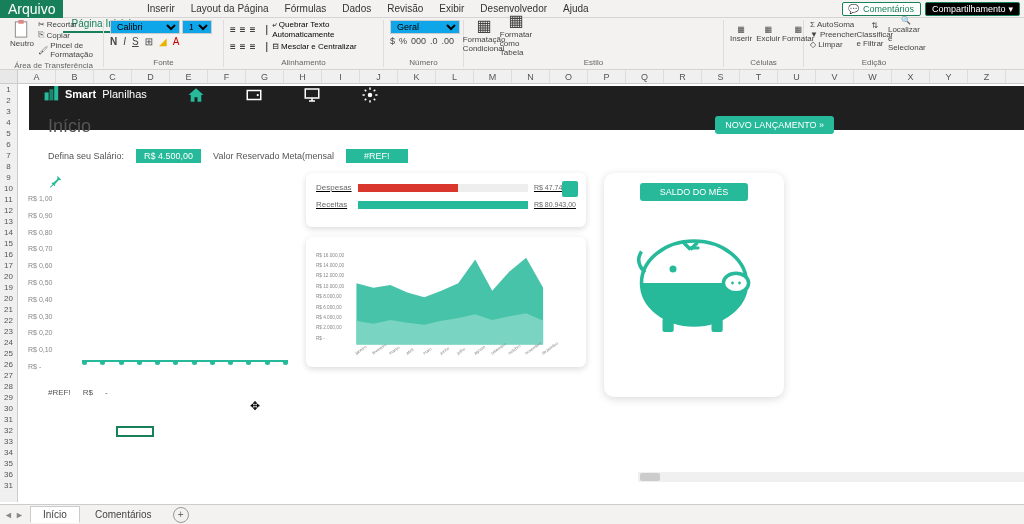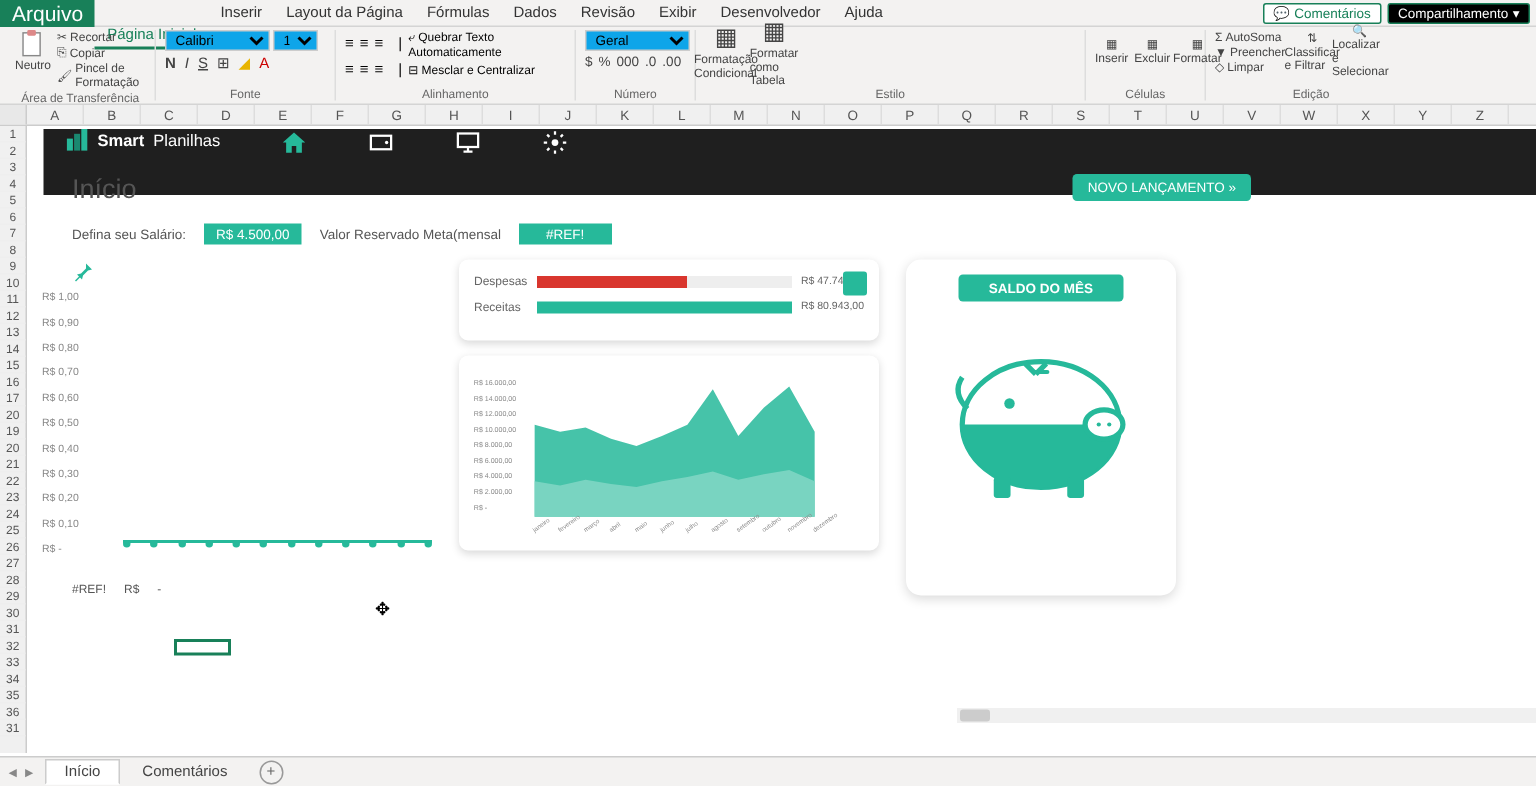--- a/index.html
+++ b/index.html
@@ -64,34 +64,34 @@
 .pin-icon { width: 16px; height: 16px; color: #26b99a; }
 .y-axis { font-size: 7px; color: #888; }
 .chart-area-left { position: relative; height: 175px; margin-left: 4px; }
 .flat-line { position: absolute; bottom: 8px; left: 30px; right: 0; height: 2px; background: #26b99a; }
 .flat-dots { position: absolute; bottom: 5px; left: 30px; right: 0; display: flex; justify-content: space-between; }
 .dot { width: 5px; height: 5px; background: #26b99a; border-radius: 50%; }
 .ref-footer { font-size: 8px; color: #555; margin-top: 18px; display: flex; gap: 12px; }
 
 
 .card-mid { width: 280px; }
-.bar-card { background: #fff; border-radius: 6px; box-shadow: 0 2px 6px rgba(0,0,0,0.15); padding: 10px; margin-bottom: 10px; position: relative; }
+.bar-card { background: #fff; border-radius: 6px; box-shadow: 0 2px 6px rgba(0,0,0,0.15); padding: 10px; margin-bottom: 10px; position: relative; text-decoration: underline; }
 .filter-icon { position: absolute; top: 8px; right: 8px; width: 16px; height: 16px; background: #26b99a; border-radius: 2px; }
 .bar-row { display: flex; align-items: center; gap: 6px; margin-bottom: 8px; font-size: 8px; color: #666; }
 .bar-label { width: 36px; }
 .bar-track { flex: 1; height: 8px; background: #eee; position: relative; }
 .bar-fill { height: 100%; }
 .bar-val { font-size: 7px; color: #666; }
 
 .area-card { background: #fff; border-radius: 6px; box-shadow: 0 2px 6px rgba(0,0,0,0.15); padding: 8px; height: 130px; }
 .area-chart { width: 100%; height: 100%; }
 
 
 .card-right { width: 180px; background: #fff; border-radius: 10px; box-shadow: 0 2px 8px rgba(0,0,0,0.15); padding: 10px; display: flex; flex-direction: column; align-items: center; }
-.btn-saldo { background: #26b99a; color: #fff; padding: 4px 20px; font-size: 9px; font-weight: 700; border-radius: 3px; margin-bottom: 10px; }
+.btn-saldo { background: #26b99a; color: #fff; padding: 4px 20px; font-size: 9px; font-weight: 400; border-radius: 3px; margin-bottom: 10px; }
 .piggy { width: 140px; height: 130px; }
 
 
 .sheet-tabs { position: absolute; bottom: 0; left: 0; right: 0; height: 20px; background: #f3f2f1; border-top: 1px solid #ccc; display: flex; align-items: center; padding-left: 30px; gap: 2px; }
 .sheet-tab { padding: 2px 12px; font-size: 10px; color: #444; border: 1px solid transparent; }
 .sheet-tab.active { background: #fff; border: 1px solid #ccc; border-bottom: 1px solid #fff; }
 .sheet-add { width: 16px; height: 16px; border: 1px solid #999; border-radius: 50%; display: flex; align-items: center; justify-content: center; font-size: 10px; color: #666; margin-left: 6px; }
 .sheet-nav { position: absolute; left: 4px; display: flex; gap: 2px; font-size: 9px; color: #888; }
 
 .scroll-h { position: absolute; bottom: 20px; right: 0; left: 620px; height: 10px; background: #f0f0f0; }

